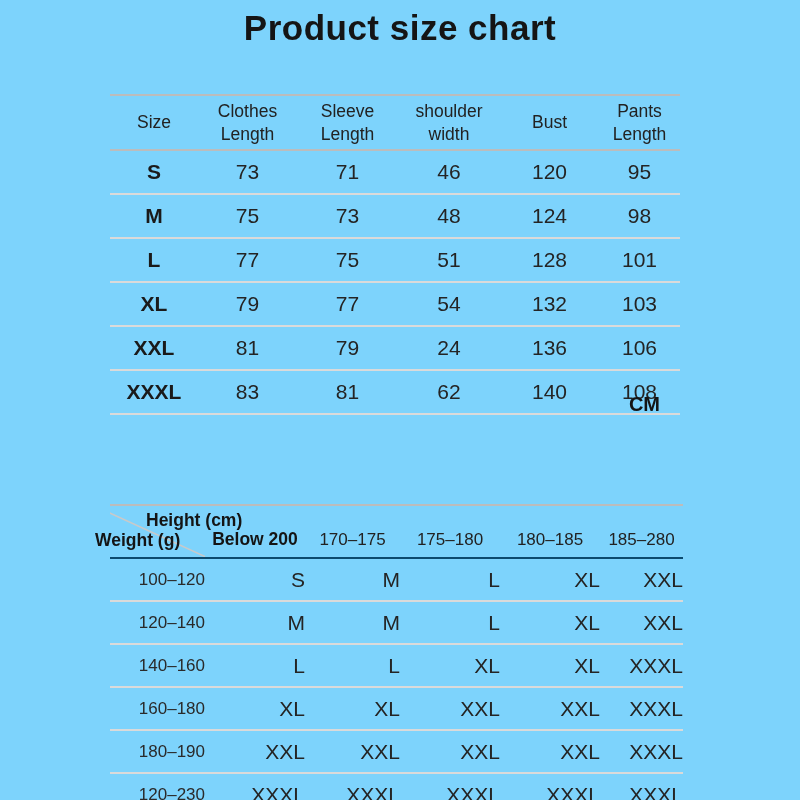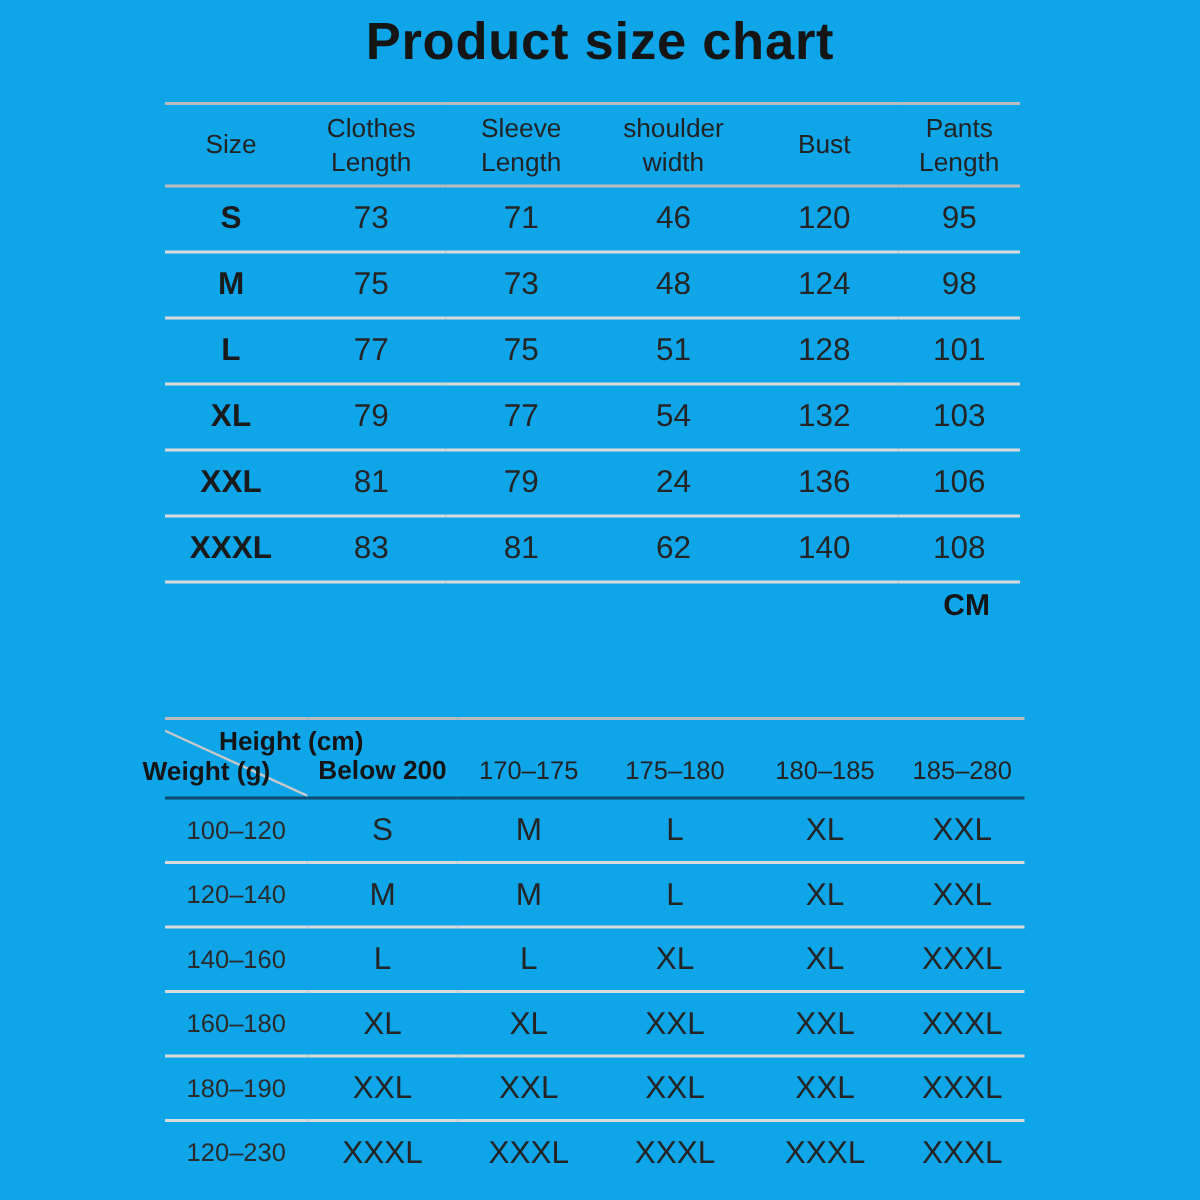--- a/index.html
+++ b/index.html
@@ -3,33 +3,33 @@
 <meta charset="utf-8">
 <style>
   * { box-sizing: border-box; margin: 0; padding: 0; }
   html, body { width: 800px; height: 800px; background: #ffffff; }
   body {
     font-family: "Liberation Sans", sans-serif;
     color: #1f1f1f;
     position: relative;
     overflow: hidden;
   }
-  .page { position: absolute; inset: 0; background: #0ea5e9; }
+  .page { position: absolute; inset: 0; background: #7dd3fc; }
 
   .title {
     position: absolute;
     top: 8px; left: 0; width: 800px;
     text-align: center;
     font-size: 35px;
     font-weight: 700;
     color: #151515;
     letter-spacing: 0.5px;
   }
 
-  table { border-collapse: collapse; table-layout: fixed; }
+  table { border-collapse: collapse; table-layout: fixed; margin-top: 26px; }
 
   
   .size-table {
     position: absolute;
     top: 68px; left: 110px;
     width: 570px;
   }
   .size-table thead tr {
     border-top: 2px solid #bcbcbc;
     border-bottom: 2px solid #bcbcbc;
@@ -99,21 +99,21 @@
     position: absolute;
     bottom: 6px; left: -15px;
     white-space: nowrap;
     font-weight: 700;
     font-size: 17.5px;
     color: #141414;
   }
   .fit-table tbody tr { height: 43px; }
   .fit-table tbody tr + tr { border-top: 2px solid #dadada; }
   .fit-table tbody td {
-    text-align: center;
+    text-align: right;
     vertical-align: middle;
     font-size: 21px;
     font-weight: 500;
     color: #242424;
   }
   .fit-table tbody td.weight-label { font-size: 17px; font-weight: 400; color: #2a2a2a; }
 </style>
 </head>
 <body>
 

